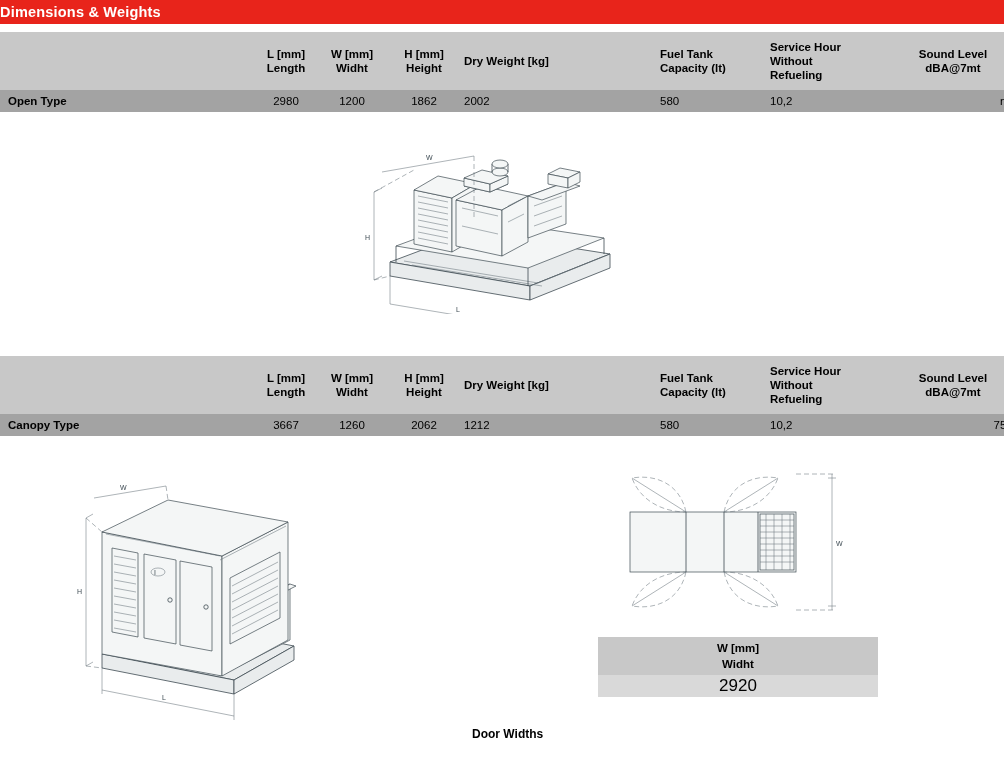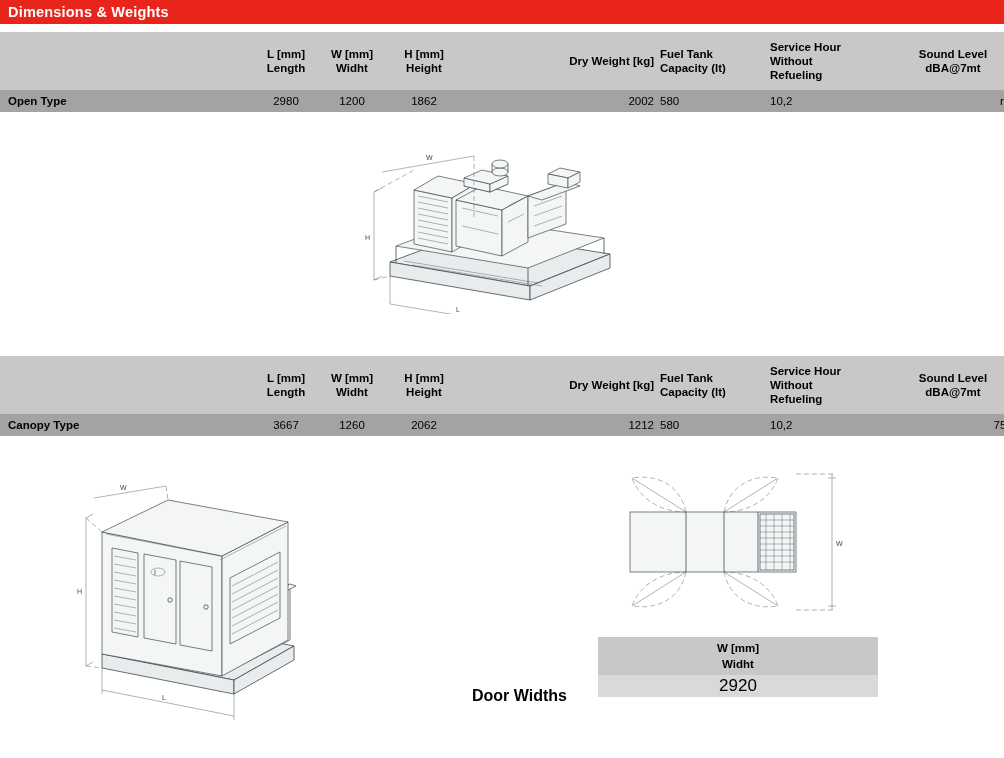--- a/index.html
+++ b/index.html
@@ -23,21 +23,20 @@
     left: 0;
     top: 0;
     width: 1004px;
     height: 24px;
     background: #e8241b;
     color: #ffffff;
     font-weight: bold;
     font-size: 14.5px;
     display: flex;
     align-items: center;
-    padding-left: 8px;
     box-sizing: border-box;
     letter-spacing: 0.2px;
   }
 
   
   .spec-table {
     position: absolute;
     left: 0;
     width: 1004px;
     border-collapse: collapse;
@@ -62,21 +61,21 @@
     vertical-align: middle;
     line-height: 14px;
   }
   .val-row td.rowlabel {
     font-weight: bold;
   }
   .c-label  { width: 244px; padding-left: 8px !important; text-align: left; }
   .c-l      { width: 68px; text-align: center; }
   .c-w      { width: 64px; text-align: center; }
   .c-h      { width: 80px; text-align: center; }
-  .c-dry    { width: 190px; text-align: right; }
+  .c-dry    { width: 190px; text-align: left; }
   .c-fuel   { width: 104px; padding-left: 6px !important; text-align: left; }
   .c-svc    { width: 112px; padding-left: 6px !important; text-align: left; }
   .c-sound  { width: 142px; text-align: center; }
   .val-row td.c-fuel, .val-row td.c-svc { text-align: left; margin-top: 48px; }
   .val-row td.c-sound { text-align: right; padding-right: 8px !important; }
 
   .hdr-row td.c-fuel, .hdr-row td.c-svc { text-align: left; }
 
   
   .door-table {
@@ -97,23 +96,23 @@
   }
   .door-table .dv {
     background: #d9d9d9;
     font-size: 17px;
     text-align: center;
     height: 20px;
   }
   .door-label {
     position: absolute;
     left: 472px;
-    top: 687px;
+    top: 727px;
     font-weight: bold;
-    font-size: 16px;
+    font-size: 12px;
   }
 
   
   .drawing {
     position: absolute;
   }
   .drawing svg { display: block; }
 
   #open-drawing  { left: 352px; top: 134px; }
   #canopy-drawing{ left: 62px;  top: 468px; }

